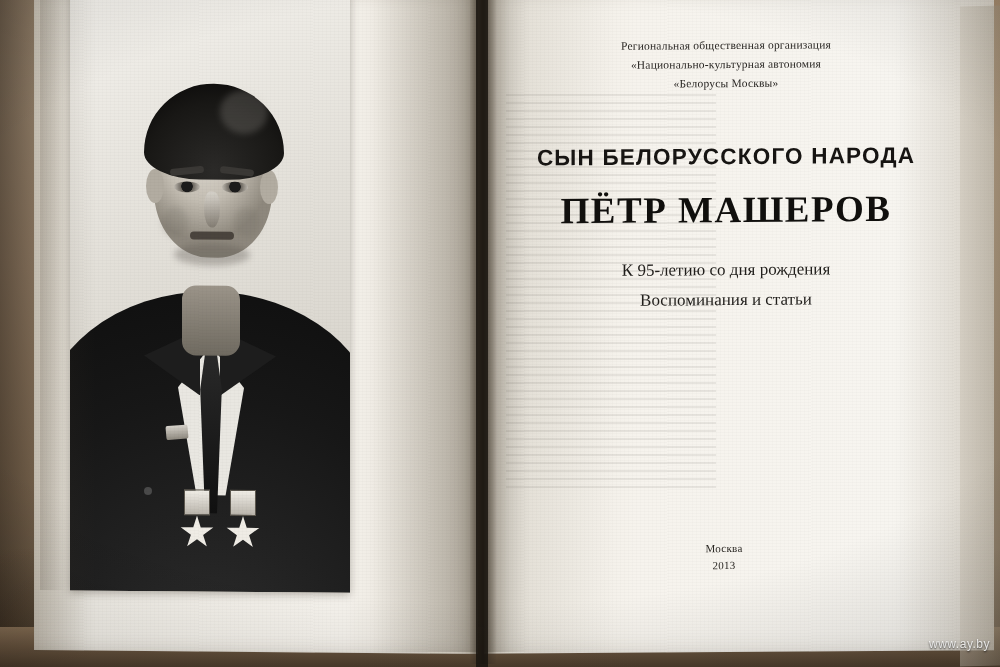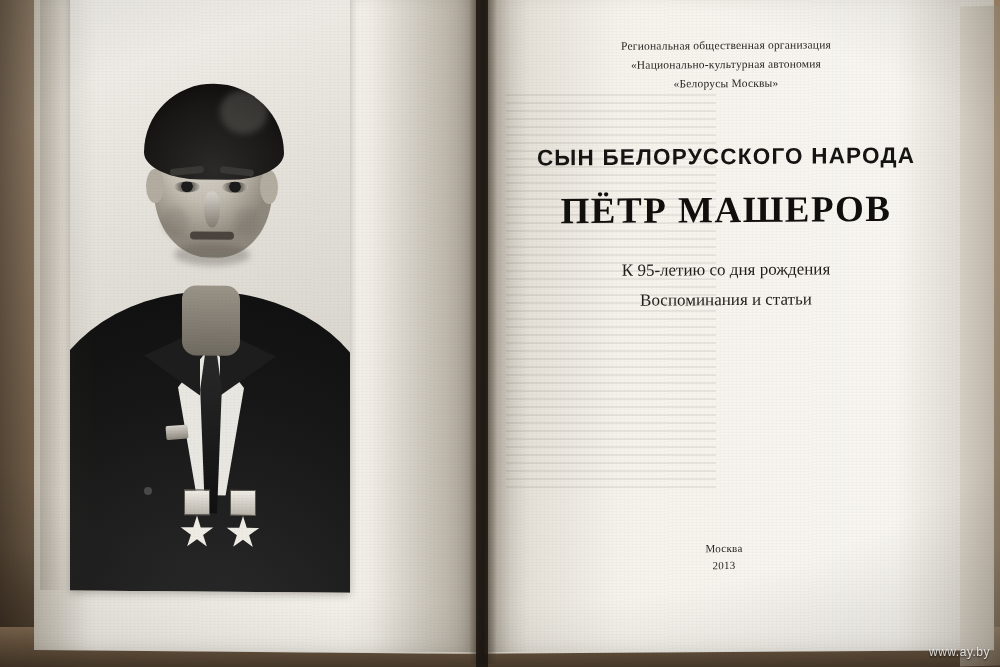--- a/index.html
+++ b/index.html
@@ -420,21 +420,21 @@
 
   
   .vignette {
     position: absolute; inset: 0;
     pointer-events: none;
     background: radial-gradient(120% 95% at 50% 45%, rgba(0,0,0,0) 48%, rgba(0,0,0,.30) 100%);
   }
   .watermark {
     position: absolute;
     right: 10px;
-    bottom: 8px;
+    bottom: 16px;
     font-family: "Liberation Sans", sans-serif;
     font-size: 12px;
     color: rgba(255,255,255,.82);
     text-shadow: 0 1px 2px rgba(0,0,0,.75);
     letter-spacing: .5px;
   }
 </style>
 </head>
 <body>
 

